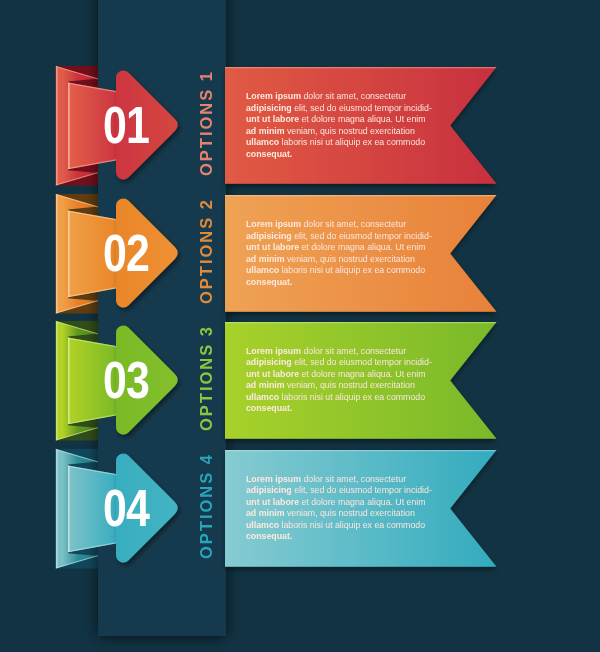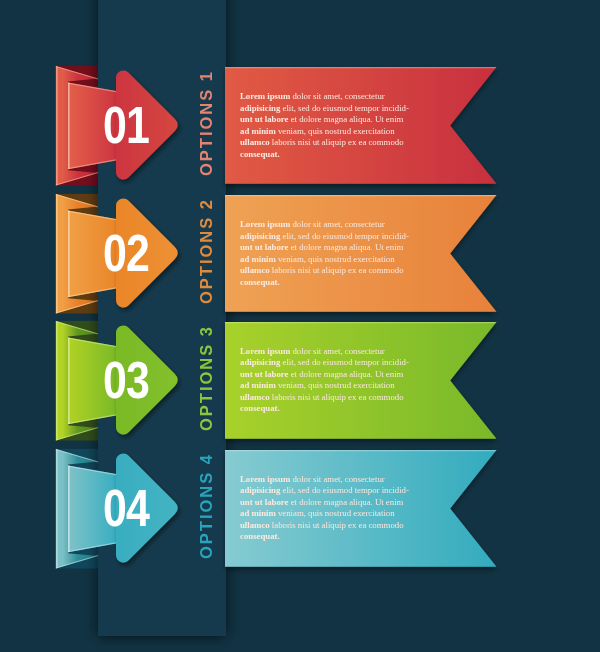--- a/index.html
+++ b/index.html
@@ -11,23 +11,23 @@
       background:#163a4d;
       box-shadow: 7px 0 9px -2px rgba(0,0,0,.26), -7px 0 9px -2px rgba(0,0,0,.26),
                   0 7px 9px -2px rgba(0,0,0,.26);}
   .row{position:absolute;left:0;width:600px;height:150px;}
   .rowsvg{position:absolute;left:0;top:0;}
   .optlabel{position:absolute; left:196px; top:7px; height:121px; width:20px;
       writing-mode:vertical-rl; transform:rotate(180deg);
       display:flex; align-items:center; justify-content:center;
       font-size:16.5px; font-weight:700; letter-spacing:2.0px;
       white-space:nowrap;}
-  .btext{position:absolute; left:240px; top:36px;
+  .btext{position:absolute; left:246px; top:36px;
       font-size:8.8px; line-height:11.5px; letter-spacing:-0.02px;
-      color:#fbe6dc; width:180px; font-weight:400;font-family:Liberation Serif, serif;}
+      color:#fbe6dc; width:180px; font-weight:400;}
   .btext b{font-weight:700;color:#fce9df;}
   .bline{white-space:nowrap;}
   .num{position:absolute; left:77px; top:40px; width:98px; text-align:center;
       color:#ffffff; font-weight:700;
       font-size:52px; letter-spacing:-1px;
       transform:scaleX(0.825); transform-origin:50% 50%;}
 </style>
 </head>
 <body>
 

